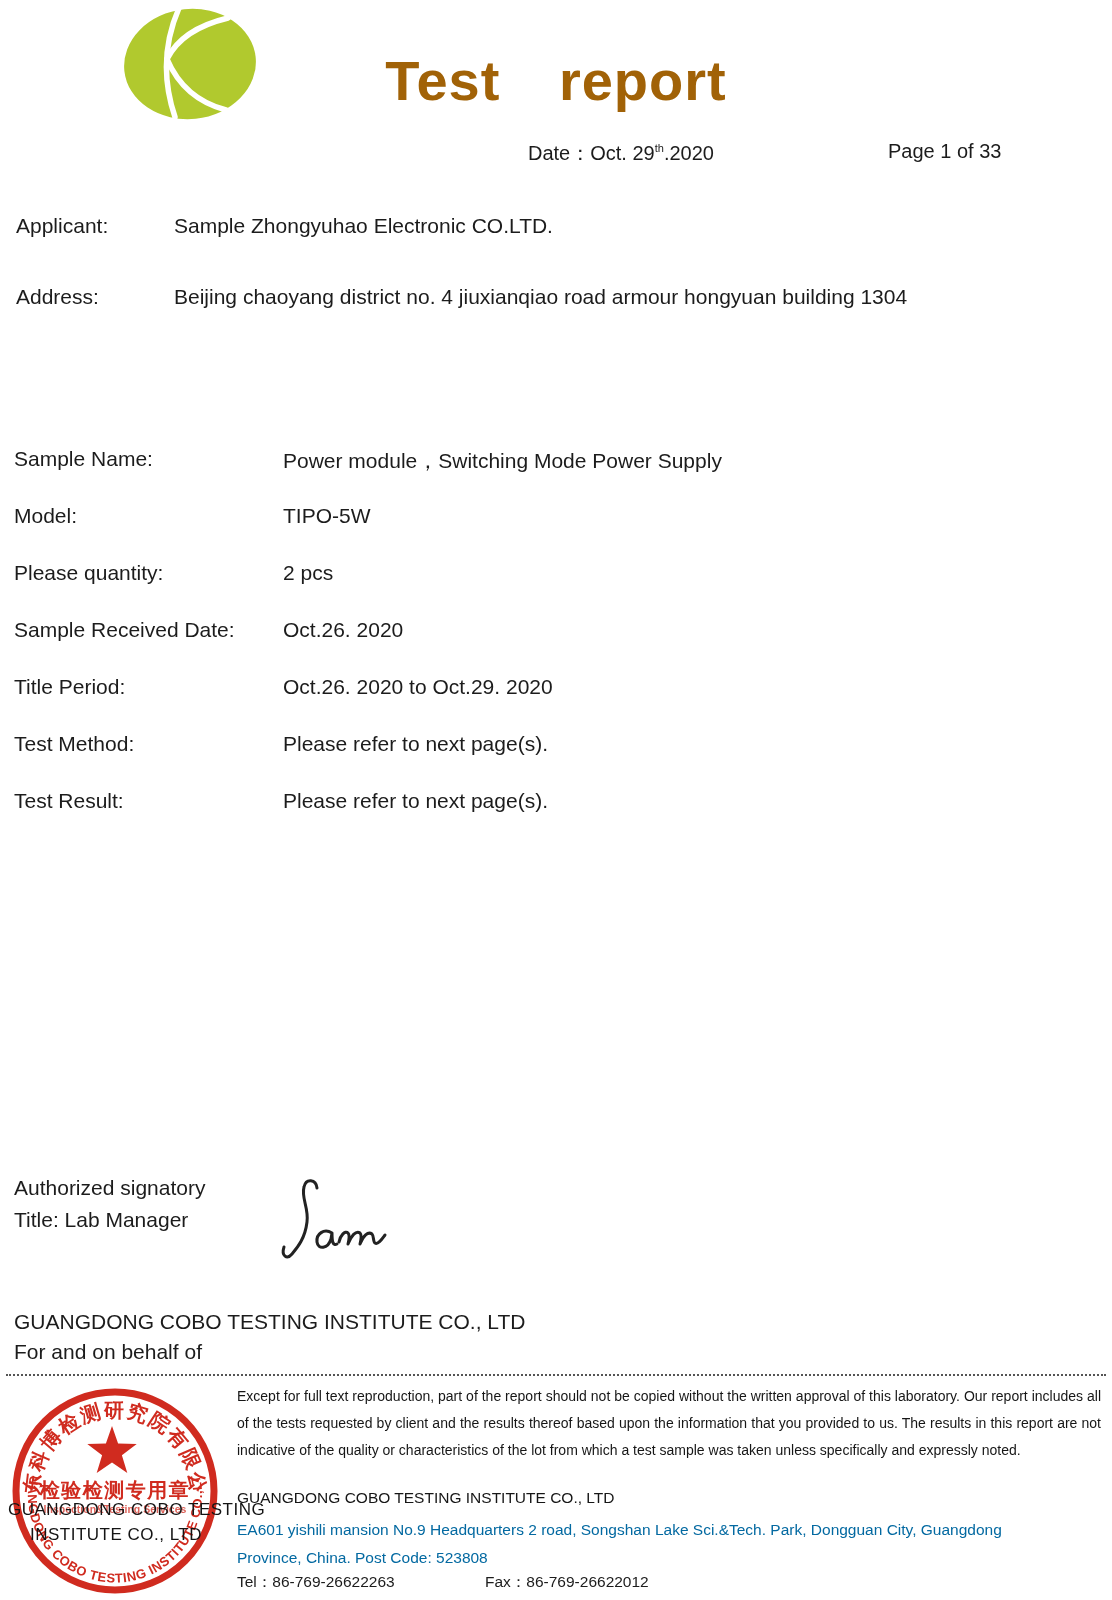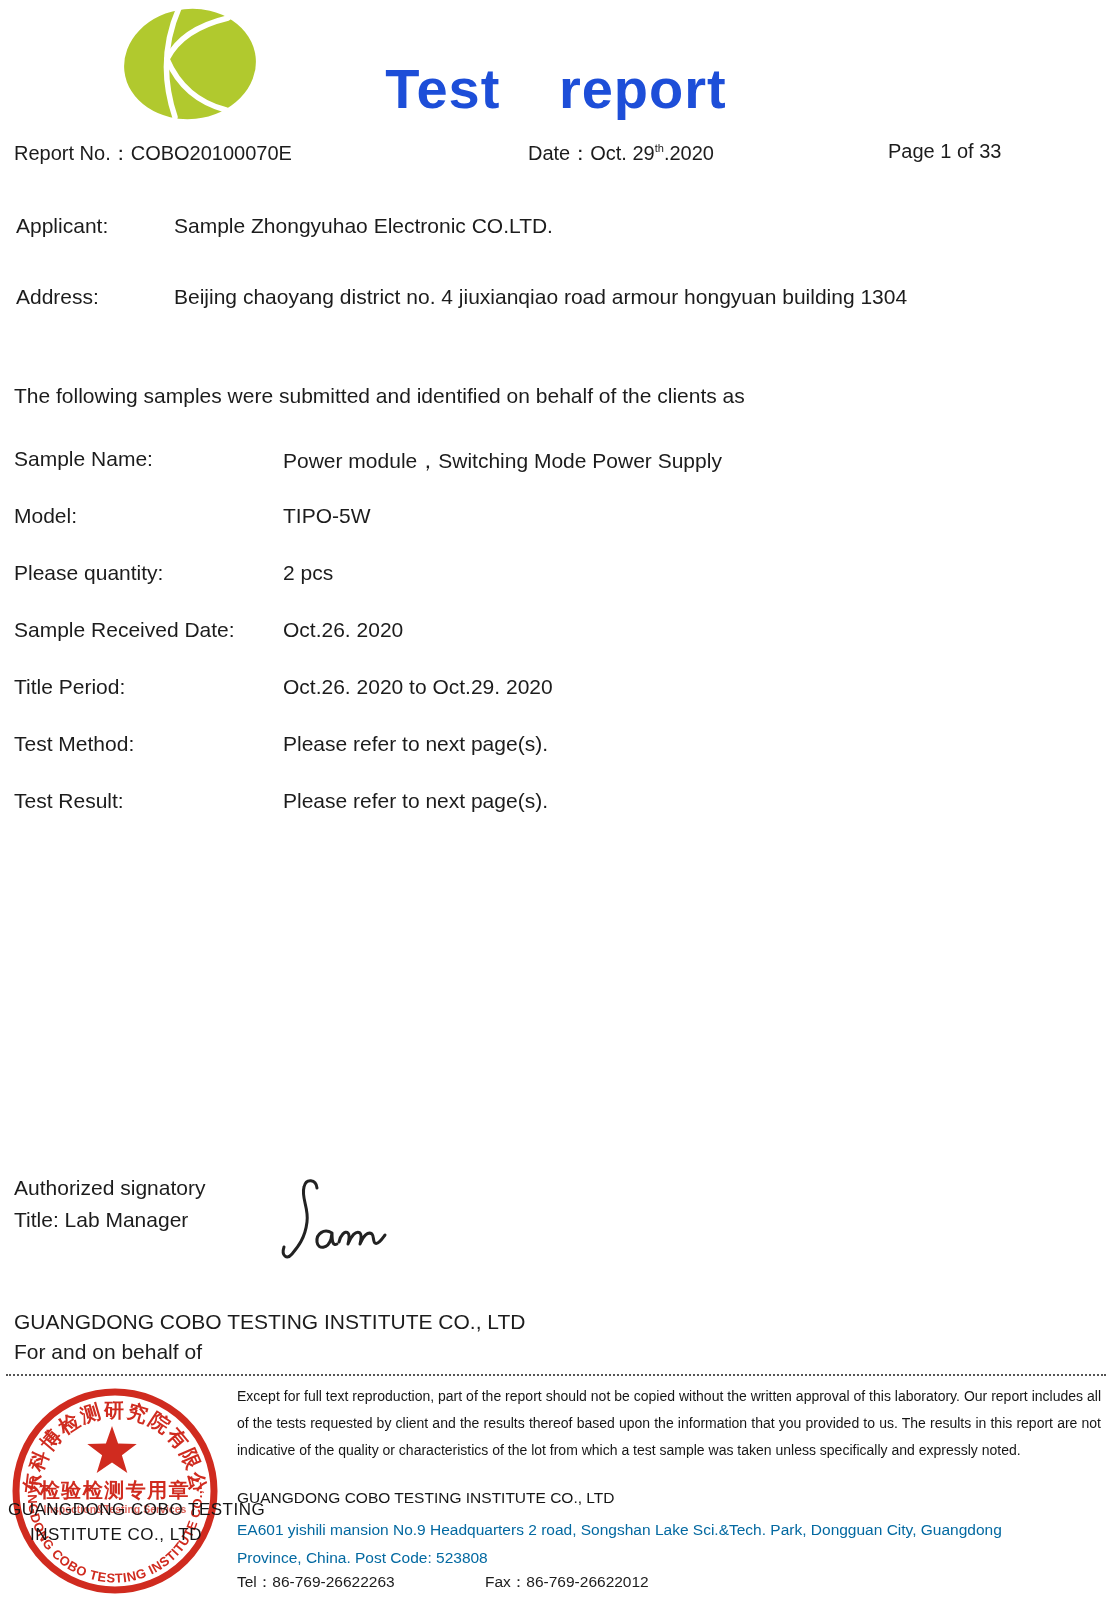--- a/index.html
+++ b/index.html
@@ -8,23 +8,23 @@
     width:1112px;height:1600px;
     background:#ffffff;
     font-family:"Liberation Sans","DejaVu Sans",sans-serif;
     color:#1c1c1c;
     overflow:hidden;
   }
   .abs{position:absolute;}
   
   .logo{left:122px;top:7px;width:136px;height:113px;}
   .title{
-    left:0;right:0;top:46px;margin:12px;
+    left:0;right:0;top:46px;margin:4px;
     text-align:center;font-size:56px;font-weight:bold;
-    letter-spacing:1px;word-spacing:42px;line-height:62px;color:#1d4ed8;
+    letter-spacing:1px;word-spacing:42px;line-height:62px;color:#a16207;
   }
   .hdr-row{top:140px;left:0;width:100%;height:26px;font-size:20px;}
   .hdr-left{position:absolute;left:14px;}
   .hdr-date{position:absolute;left:528px;}
   .hdr-page{position:absolute;left:888px;}
   sup{font-size:0.55em;line-height:0;}
   
   .row{position:absolute;font-size:21px;white-space:nowrap;}
   .lab-a{position:absolute;left:16px;}
   .val-a{position:absolute;left:174px;}
@@ -61,35 +61,33 @@
       <ellipse cx="68" cy="57" rx="66" ry="55" fill="#b1c92e" transform="rotate(-6 68 57)"></ellipse>
       <path d="M 57,1 Q 34,54 53,110" fill="none" stroke="#ffffff" stroke-width="5.5" stroke-linecap="round"></path>
       <path d="M 106,11 Q 60,22 45,52" fill="none" stroke="#ffffff" stroke-width="5.5" stroke-linecap="round"></path>
       <path d="M 45,52 Q 62,92 104,103" fill="none" stroke="#ffffff" stroke-width="5.5" stroke-linecap="round"></path>
     </svg>
   </div>
 
   <h1 class="abs title">Test report</h1>
 
   <div class="abs hdr-row">
-    <span class="hdr-left"><span>Report No.：</span><span>COBO20100070E</span></span>
     <span class="hdr-date"><span>Date：</span><span>Oct. 29</span><sup>th</sup><span>.2020</span></span>
     <span class="hdr-page">Page 1 of 33</span>
   </div>
 
   <div class="row" style="top:214px;">
     <span class="lab-a">Applicant:</span>
     <span class="val-a">Sample Zhongyuhao Electronic CO.LTD.</span>
   </div>
   <div class="row" style="top:285px;">
     <span class="lab-a">Address:</span>
     <span class="val-a">Beijing chaoyang district no. 4 jiuxianqiao road armour hongyuan building 1304</span>
   </div>
 
-  <div class="abs intro">The following samples were submitted and identified on behalf of the clients as</div>
 
   <div class="row" style="top:447px;">
     <span class="lab-b">Sample Name:</span>
     <span class="val-b">Power module，Switching Mode Power Supply</span>
   </div>
   <div class="row" style="top:504px;">
     <span class="lab-b">Model:</span>
     <span class="val-b">TIPO-5W</span>
   </div>
   <div class="row" style="top:561px;">

